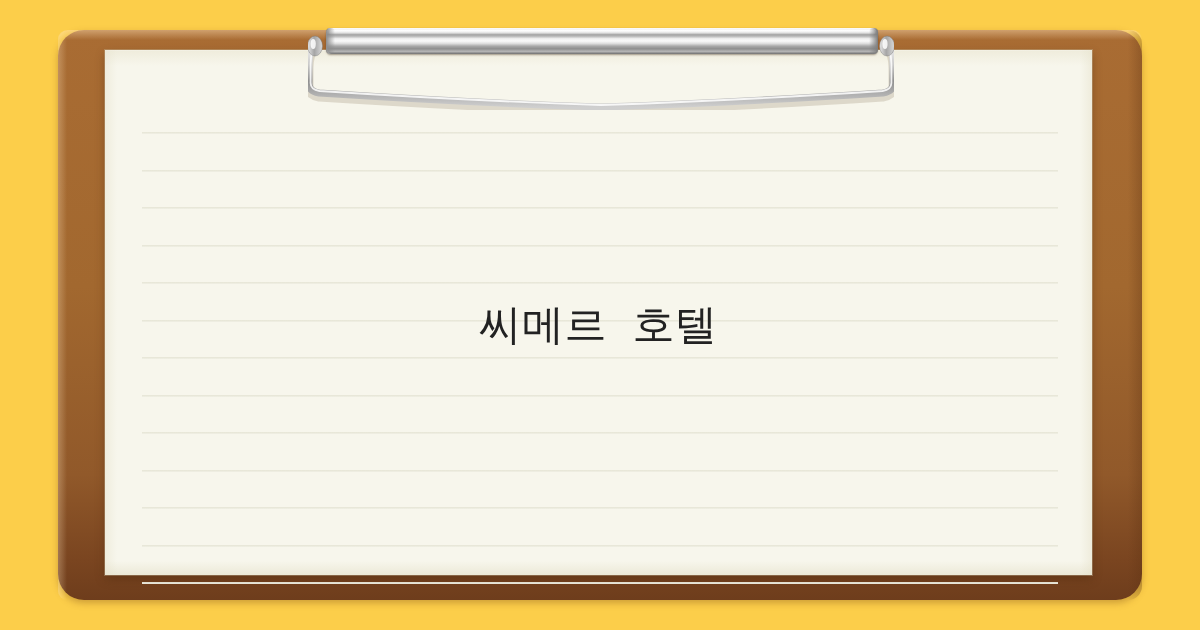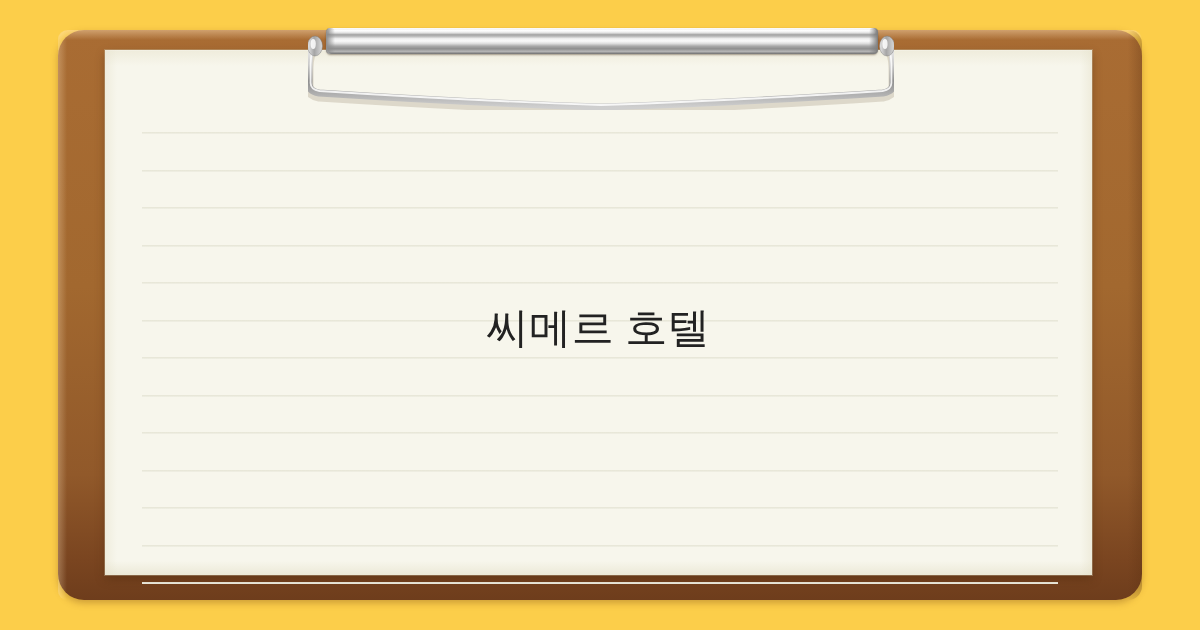--- a/index.html
+++ b/index.html
@@ -178,21 +178,21 @@
     left: 105px;
     top: 288px;
     width: 987px;
     height: 80px;
     display: flex;
     align-items: center;
     justify-content: center;
     pointer-events: none;
   }
   .title {
-    font-family: Liberation Serif, serif;
+    font-family: Liberation Mono, monospace;
     font-size: 42px;
     font-weight: 300;
     letter-spacing: 0.5px;
     color: #222222;
     line-height: 1.15;
     white-space: nowrap;
     text-align: center;
   }
 </style>
 </head>

